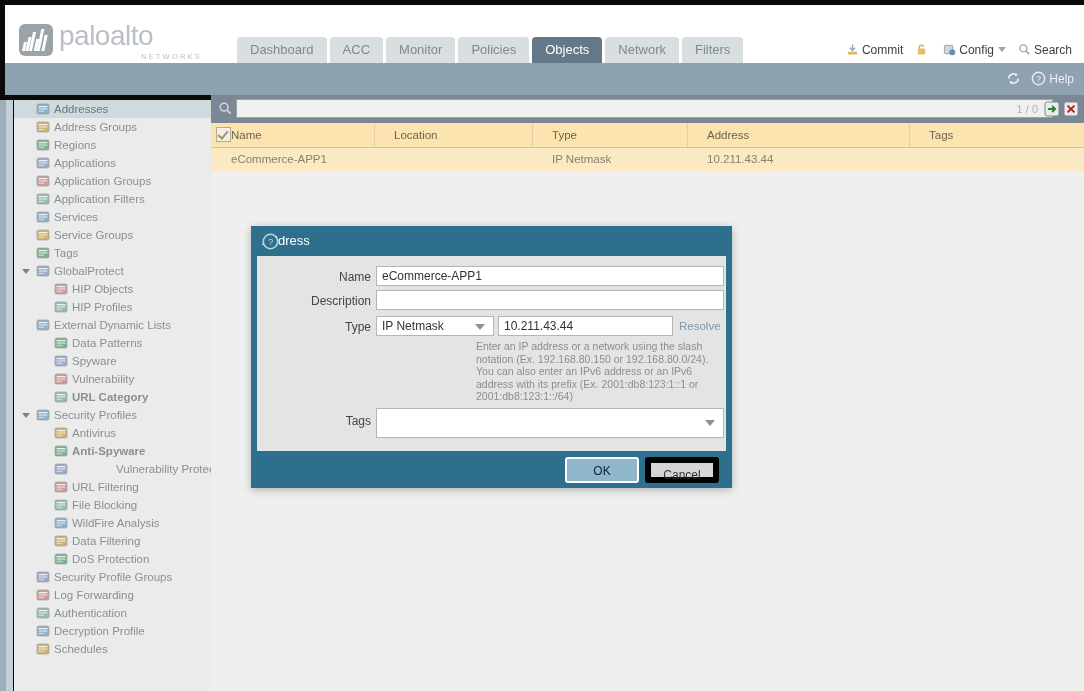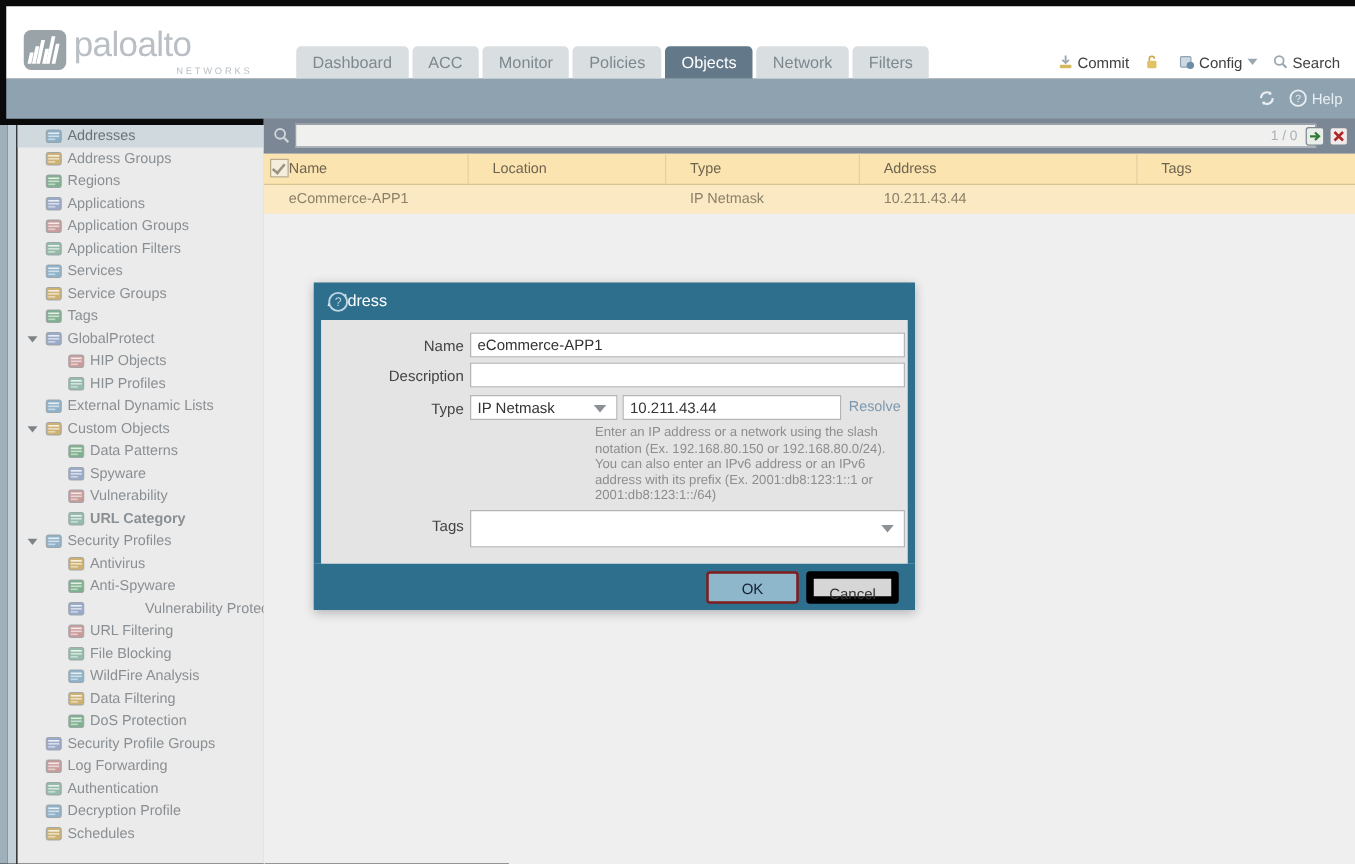--- a/index.html
+++ b/index.html
@@ -78,21 +78,21 @@
   .f-input .val{position:absolute;left:5px;top:2px;font-size:12px;color:#333;line-height:15px;}
   .f-sel{position:absolute;background:#fff;border:1px solid #b5b5b5;box-sizing:border-box;height:20px;}
   .f-sel .val{position:absolute;left:5px;top:2px;font-size:12px;color:#333;line-height:15px;}
   .caret{position:absolute;width:0;height:0;border-left:5px solid transparent;border-right:5px solid transparent;border-top:6px solid #8b9196;}
   .resolve{position:absolute;font-size:11.5px;color:#7e99ad;}
   .hint{position:absolute;font-size:10.5px;color:#8d8d8d;line-height:12.5px;width:245px;}
   .btn{
     position:absolute;height:26px;line-height:24px;text-align:center;font-size:12px;
     border-radius:3px;box-sizing:border-box;
   }
-  .btn-ok{background:#8fb7cc;color:#123;border:2px solid #7f1d1d;}
+  .btn-ok{background:#8fb7cc;color:#123;border:2px solid #ffffff;}
   .btn-cancel{background:#d6d6d6;color:#333;border:6px solid #000000;}
   .tagcaret{position:absolute;right:8px;top:11px;}
 </style>
 </head>
 <body>
 
 <div id="app">
 
   <div class="header">
     <div class="logo">
@@ -277,92 +277,82 @@
       <div class="sb-item">
         <span class="sb-ic" style="left: 22px;"><svg viewBox="0 0 14 14" width="14" height="14">
             <rect x="1" y="2" width="12" height="10" rx="1.5" fill="#7fa8c4" opacity=".85" stroke="#8c949a" stroke-width=".7"></rect>
             <rect x="2.6" y="4" width="8.8" height="1.3" fill="#ffffff" opacity=".8"></rect>
             <rect x="2.6" y="6.4" width="8.8" height="1.3" fill="#ffffff" opacity=".6"></rect>
             <rect x="2.6" y="8.8" width="5.6" height="1.3" fill="#ffffff" opacity=".5"></rect>
           </svg></span>
         <span class="sb-lbl" style="left: 40px;">External Dynamic Lists</span>
       </div>
       <div class="sb-item">
+        <span class="sb-ic" style="left: 40px;"><svg viewBox="0 0 14 14" width="14" height="14">
+            <rect x="1" y="2" width="12" height="10" rx="1.5" fill="#6fa67f" opacity=".85" stroke="#8c949a" stroke-width=".7"></rect>
+            <rect x="2.6" y="4" width="8.8" height="1.3" fill="#ffffff" opacity=".8"></rect>
+            <rect x="2.6" y="6.4" width="8.8" height="1.3" fill="#ffffff" opacity=".6"></rect>
+            <rect x="2.6" y="8.8" width="5.6" height="1.3" fill="#ffffff" opacity=".5"></rect>
+          </svg></span>
+        <span class="sb-lbl" style="left: 58px;">Data Patterns</span>
+      </div>
+      <div class="sb-item">
+        <span class="sb-ic" style="left: 40px;"><svg viewBox="0 0 14 14" width="14" height="14">
+            <rect x="1" y="2" width="12" height="10" rx="1.5" fill="#8f9fc4" opacity=".85" stroke="#8c949a" stroke-width=".7"></rect>
+            <rect x="2.6" y="4" width="8.8" height="1.3" fill="#ffffff" opacity=".8"></rect>
+            <rect x="2.6" y="6.4" width="8.8" height="1.3" fill="#ffffff" opacity=".6"></rect>
+            <rect x="2.6" y="8.8" width="5.6" height="1.3" fill="#ffffff" opacity=".5"></rect>
+          </svg></span>
+        <span class="sb-lbl" style="left: 58px;">Spyware</span>
+      </div>
+      <div class="sb-item">
+        <span class="sb-ic" style="left: 40px;"><svg viewBox="0 0 14 14" width="14" height="14">
+            <rect x="1" y="2" width="12" height="10" rx="1.5" fill="#c48f8f" opacity=".85" stroke="#8c949a" stroke-width=".7"></rect>
+            <rect x="2.6" y="4" width="8.8" height="1.3" fill="#ffffff" opacity=".8"></rect>
+            <rect x="2.6" y="6.4" width="8.8" height="1.3" fill="#ffffff" opacity=".6"></rect>
+            <rect x="2.6" y="8.8" width="5.6" height="1.3" fill="#ffffff" opacity=".5"></rect>
+          </svg></span>
+        <span class="sb-lbl" style="left: 58px;">Vulnerability</span>
+      </div>
+      <div class="sb-item">
+        <span class="sb-ic" style="left: 40px;"><svg viewBox="0 0 14 14" width="14" height="14">
+            <rect x="1" y="2" width="12" height="10" rx="1.5" fill="#87b3a0" opacity=".85" stroke="#8c949a" stroke-width=".7"></rect>
+            <rect x="2.6" y="4" width="8.8" height="1.3" fill="#ffffff" opacity=".8"></rect>
+            <rect x="2.6" y="6.4" width="8.8" height="1.3" fill="#ffffff" opacity=".6"></rect>
+            <rect x="2.6" y="8.8" width="5.6" height="1.3" fill="#ffffff" opacity=".5"></rect>
+          </svg></span>
+        <span class="sb-lbl" style="left: 58px; font-weight: bold;">URL Category</span>
+      </div>
+      <div class="sb-item">
         <span class="tri" style="left: 8px;"></span>
         <span class="sb-ic" style="left: 22px;"><svg viewBox="0 0 14 14" width="14" height="14">
+            <rect x="1" y="2" width="12" height="10" rx="1.5" fill="#7fa8c4" opacity=".85" stroke="#8c949a" stroke-width=".7"></rect>
+            <rect x="2.6" y="4" width="8.8" height="1.3" fill="#ffffff" opacity=".8"></rect>
+            <rect x="2.6" y="6.4" width="8.8" height="1.3" fill="#ffffff" opacity=".6"></rect>
+            <rect x="2.6" y="8.8" width="5.6" height="1.3" fill="#ffffff" opacity=".5"></rect>
+          </svg></span>
+        <span class="sb-lbl" style="left: 40px;">Security Profiles</span>
+      </div>
+      <div class="sb-item">
+        <span class="sb-ic" style="left: 40px;"><svg viewBox="0 0 14 14" width="14" height="14">
             <rect x="1" y="2" width="12" height="10" rx="1.5" fill="#c8a95f" opacity=".85" stroke="#8c949a" stroke-width=".7"></rect>
             <rect x="2.6" y="4" width="8.8" height="1.3" fill="#ffffff" opacity=".8"></rect>
             <rect x="2.6" y="6.4" width="8.8" height="1.3" fill="#ffffff" opacity=".6"></rect>
             <rect x="2.6" y="8.8" width="5.6" height="1.3" fill="#ffffff" opacity=".5"></rect>
           </svg></span>
-        <span class="sb-lbl" style="left: 40px;">Custom Objects</span>
+        <span class="sb-lbl" style="left: 58px;">Antivirus</span>
       </div>
       <div class="sb-item">
         <span class="sb-ic" style="left: 40px;"><svg viewBox="0 0 14 14" width="14" height="14">
             <rect x="1" y="2" width="12" height="10" rx="1.5" fill="#6fa67f" opacity=".85" stroke="#8c949a" stroke-width=".7"></rect>
             <rect x="2.6" y="4" width="8.8" height="1.3" fill="#ffffff" opacity=".8"></rect>
             <rect x="2.6" y="6.4" width="8.8" height="1.3" fill="#ffffff" opacity=".6"></rect>
             <rect x="2.6" y="8.8" width="5.6" height="1.3" fill="#ffffff" opacity=".5"></rect>
           </svg></span>
-        <span class="sb-lbl" style="left: 58px;">Data Patterns</span>
-      </div>
-      <div class="sb-item">
-        <span class="sb-ic" style="left: 40px;"><svg viewBox="0 0 14 14" width="14" height="14">
-            <rect x="1" y="2" width="12" height="10" rx="1.5" fill="#8f9fc4" opacity=".85" stroke="#8c949a" stroke-width=".7"></rect>
-            <rect x="2.6" y="4" width="8.8" height="1.3" fill="#ffffff" opacity=".8"></rect>
-            <rect x="2.6" y="6.4" width="8.8" height="1.3" fill="#ffffff" opacity=".6"></rect>
-            <rect x="2.6" y="8.8" width="5.6" height="1.3" fill="#ffffff" opacity=".5"></rect>
-          </svg></span>
-        <span class="sb-lbl" style="left: 58px;">Spyware</span>
-      </div>
-      <div class="sb-item">
-        <span class="sb-ic" style="left: 40px;"><svg viewBox="0 0 14 14" width="14" height="14">
-            <rect x="1" y="2" width="12" height="10" rx="1.5" fill="#c48f8f" opacity=".85" stroke="#8c949a" stroke-width=".7"></rect>
-            <rect x="2.6" y="4" width="8.8" height="1.3" fill="#ffffff" opacity=".8"></rect>
-            <rect x="2.6" y="6.4" width="8.8" height="1.3" fill="#ffffff" opacity=".6"></rect>
-            <rect x="2.6" y="8.8" width="5.6" height="1.3" fill="#ffffff" opacity=".5"></rect>
-          </svg></span>
-        <span class="sb-lbl" style="left: 58px;">Vulnerability</span>
-      </div>
-      <div class="sb-item">
-        <span class="sb-ic" style="left: 40px;"><svg viewBox="0 0 14 14" width="14" height="14">
-            <rect x="1" y="2" width="12" height="10" rx="1.5" fill="#87b3a0" opacity=".85" stroke="#8c949a" stroke-width=".7"></rect>
-            <rect x="2.6" y="4" width="8.8" height="1.3" fill="#ffffff" opacity=".8"></rect>
-            <rect x="2.6" y="6.4" width="8.8" height="1.3" fill="#ffffff" opacity=".6"></rect>
-            <rect x="2.6" y="8.8" width="5.6" height="1.3" fill="#ffffff" opacity=".5"></rect>
-          </svg></span>
-        <span class="sb-lbl" style="left: 58px; font-weight: bold;">URL Category</span>
-      </div>
-      <div class="sb-item">
-        <span class="tri" style="left: 8px;"></span>
-        <span class="sb-ic" style="left: 22px;"><svg viewBox="0 0 14 14" width="14" height="14">
-            <rect x="1" y="2" width="12" height="10" rx="1.5" fill="#7fa8c4" opacity=".85" stroke="#8c949a" stroke-width=".7"></rect>
-            <rect x="2.6" y="4" width="8.8" height="1.3" fill="#ffffff" opacity=".8"></rect>
-            <rect x="2.6" y="6.4" width="8.8" height="1.3" fill="#ffffff" opacity=".6"></rect>
-            <rect x="2.6" y="8.8" width="5.6" height="1.3" fill="#ffffff" opacity=".5"></rect>
-          </svg></span>
-        <span class="sb-lbl" style="left: 40px;">Security Profiles</span>
-      </div>
-      <div class="sb-item">
-        <span class="sb-ic" style="left: 40px;"><svg viewBox="0 0 14 14" width="14" height="14">
-            <rect x="1" y="2" width="12" height="10" rx="1.5" fill="#c8a95f" opacity=".85" stroke="#8c949a" stroke-width=".7"></rect>
-            <rect x="2.6" y="4" width="8.8" height="1.3" fill="#ffffff" opacity=".8"></rect>
-            <rect x="2.6" y="6.4" width="8.8" height="1.3" fill="#ffffff" opacity=".6"></rect>
-            <rect x="2.6" y="8.8" width="5.6" height="1.3" fill="#ffffff" opacity=".5"></rect>
-          </svg></span>
-        <span class="sb-lbl" style="left: 58px;">Antivirus</span>
-      </div>
-      <div class="sb-item">
-        <span class="sb-ic" style="left: 40px;"><svg viewBox="0 0 14 14" width="14" height="14">
-            <rect x="1" y="2" width="12" height="10" rx="1.5" fill="#6fa67f" opacity=".85" stroke="#8c949a" stroke-width=".7"></rect>
-            <rect x="2.6" y="4" width="8.8" height="1.3" fill="#ffffff" opacity=".8"></rect>
-            <rect x="2.6" y="6.4" width="8.8" height="1.3" fill="#ffffff" opacity=".6"></rect>
-            <rect x="2.6" y="8.8" width="5.6" height="1.3" fill="#ffffff" opacity=".5"></rect>
-          </svg></span>
-        <span class="sb-lbl" style="left: 58px;">Anti-Spyware</span>
+        <span class="sb-lbl" style="left: 58px; font-weight: bold;">Anti-Spyware</span>
       </div>
       <div class="sb-item">
         <span class="sb-ic" style="left: 40px;"><svg viewBox="0 0 14 14" width="14" height="14">
             <rect x="1" y="2" width="12" height="10" rx="1.5" fill="#8f9fc4" opacity=".85" stroke="#8c949a" stroke-width=".7"></rect>
             <rect x="2.6" y="4" width="8.8" height="1.3" fill="#ffffff" opacity=".8"></rect>
             <rect x="2.6" y="6.4" width="8.8" height="1.3" fill="#ffffff" opacity=".6"></rect>
             <rect x="2.6" y="8.8" width="5.6" height="1.3" fill="#ffffff" opacity=".5"></rect>
           </svg></span>
         <span class="sb-lbl" style="left: 58px; margin-left: 44px;">Vulnerability Protection</span>
       </div>

